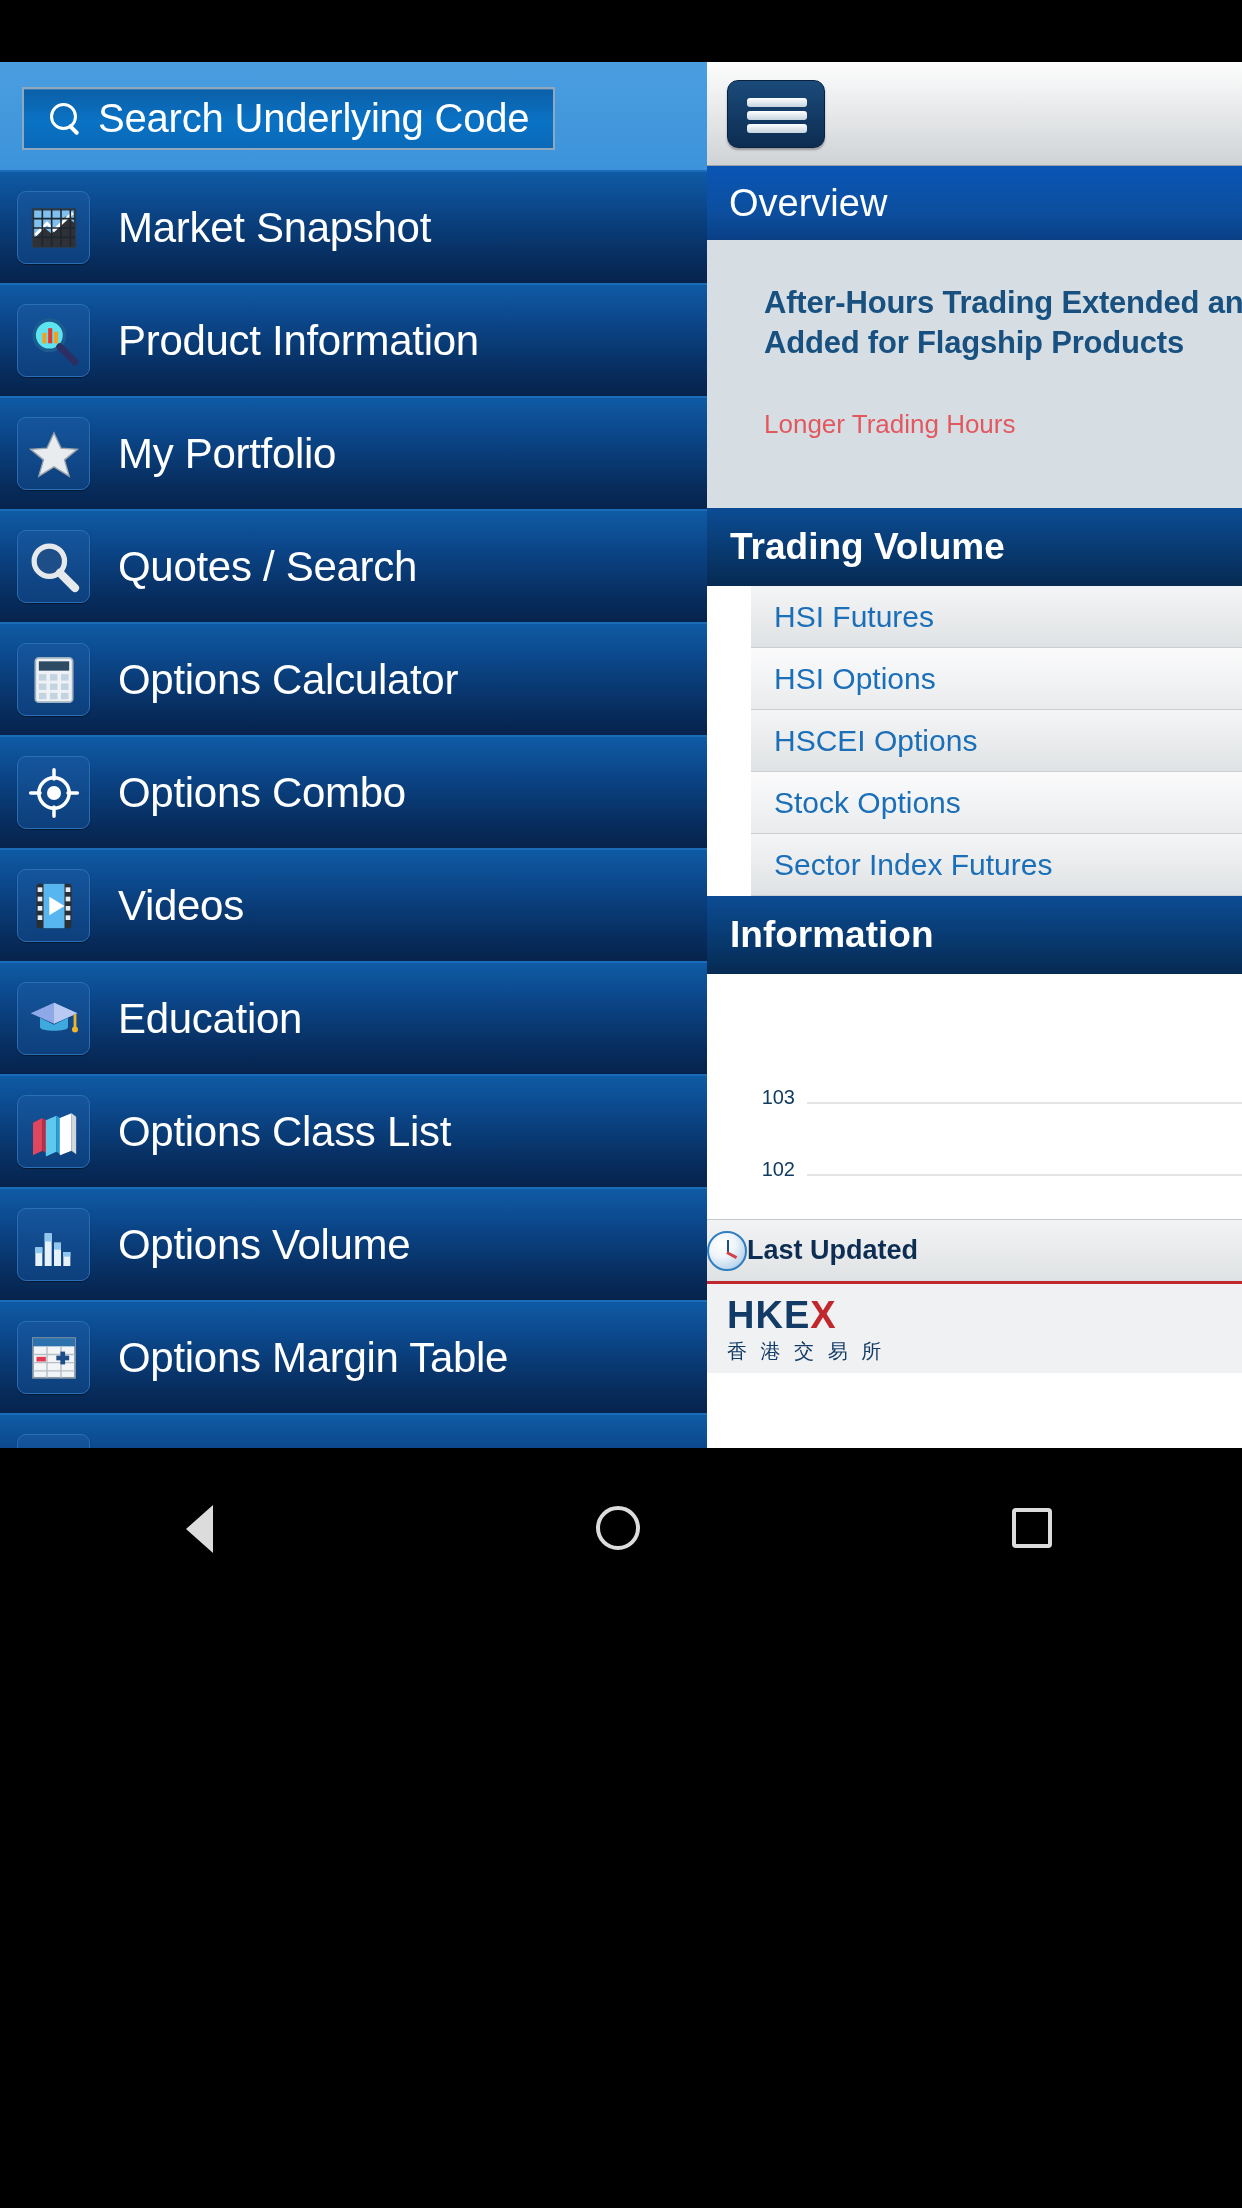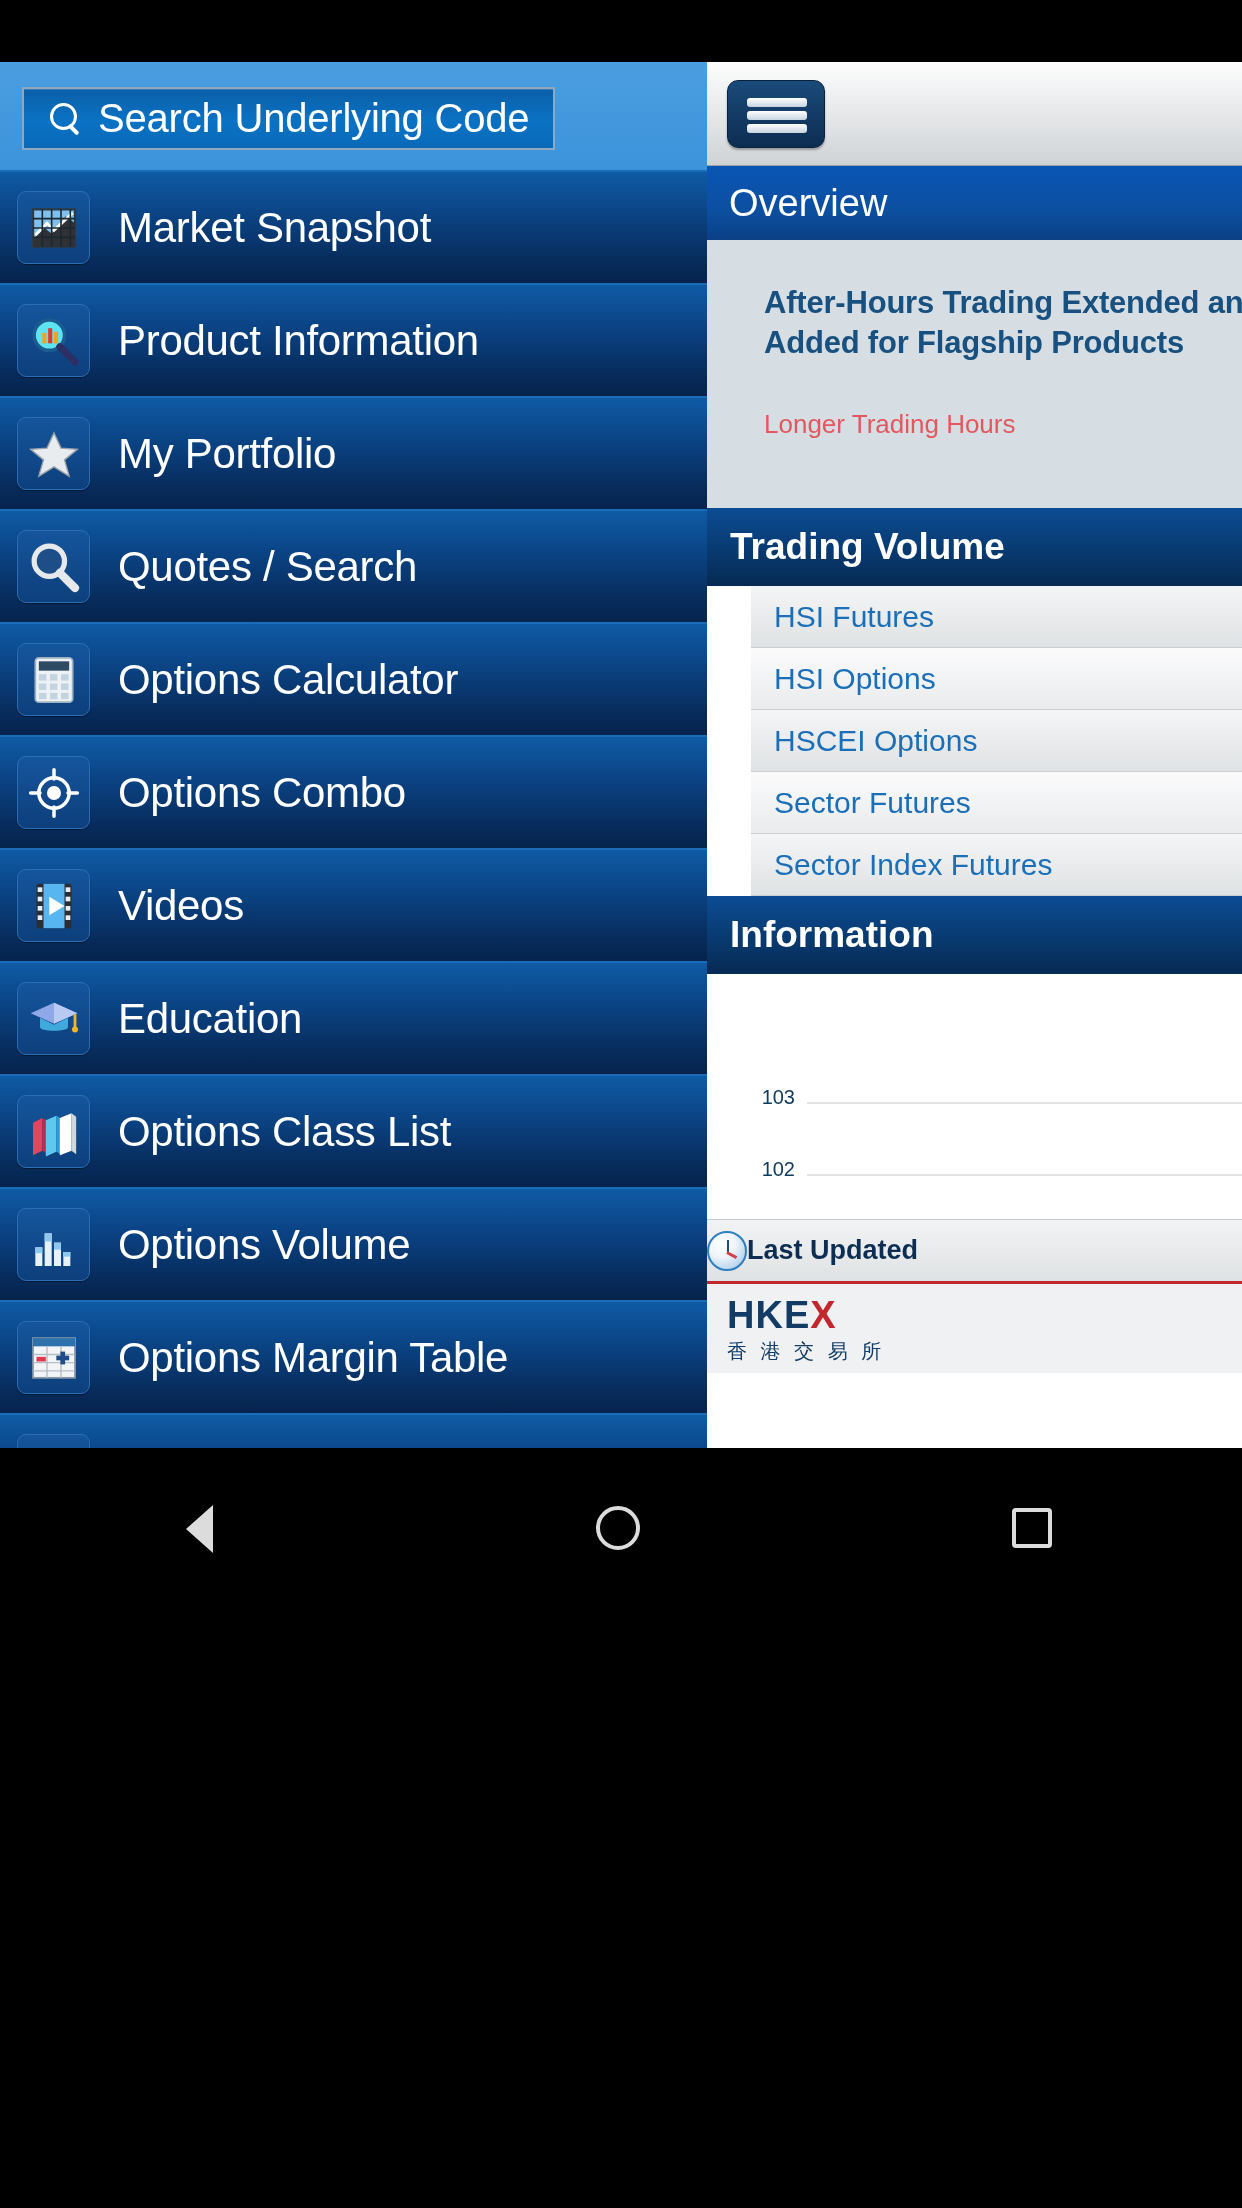--- a/index.html
+++ b/index.html
@@ -366,21 +366,21 @@
           <div class="vrow">
             <span>HSI Futures</span>
           </div>
           <div class="vrow alt">
             <span>HSI Options</span>
           </div>
           <div class="vrow">
             <span>HSCEI Options</span>
           </div>
           <div class="vrow alt">
-            <span>Sector Futures</span>
+            <span>Stock Options</span>
           </div>
           <div class="vrow">
             <span>Sector Index Futures</span>
           </div>
         </div>
 
       <div class="sechead">
         <span>Information</span>
       </div>
 

